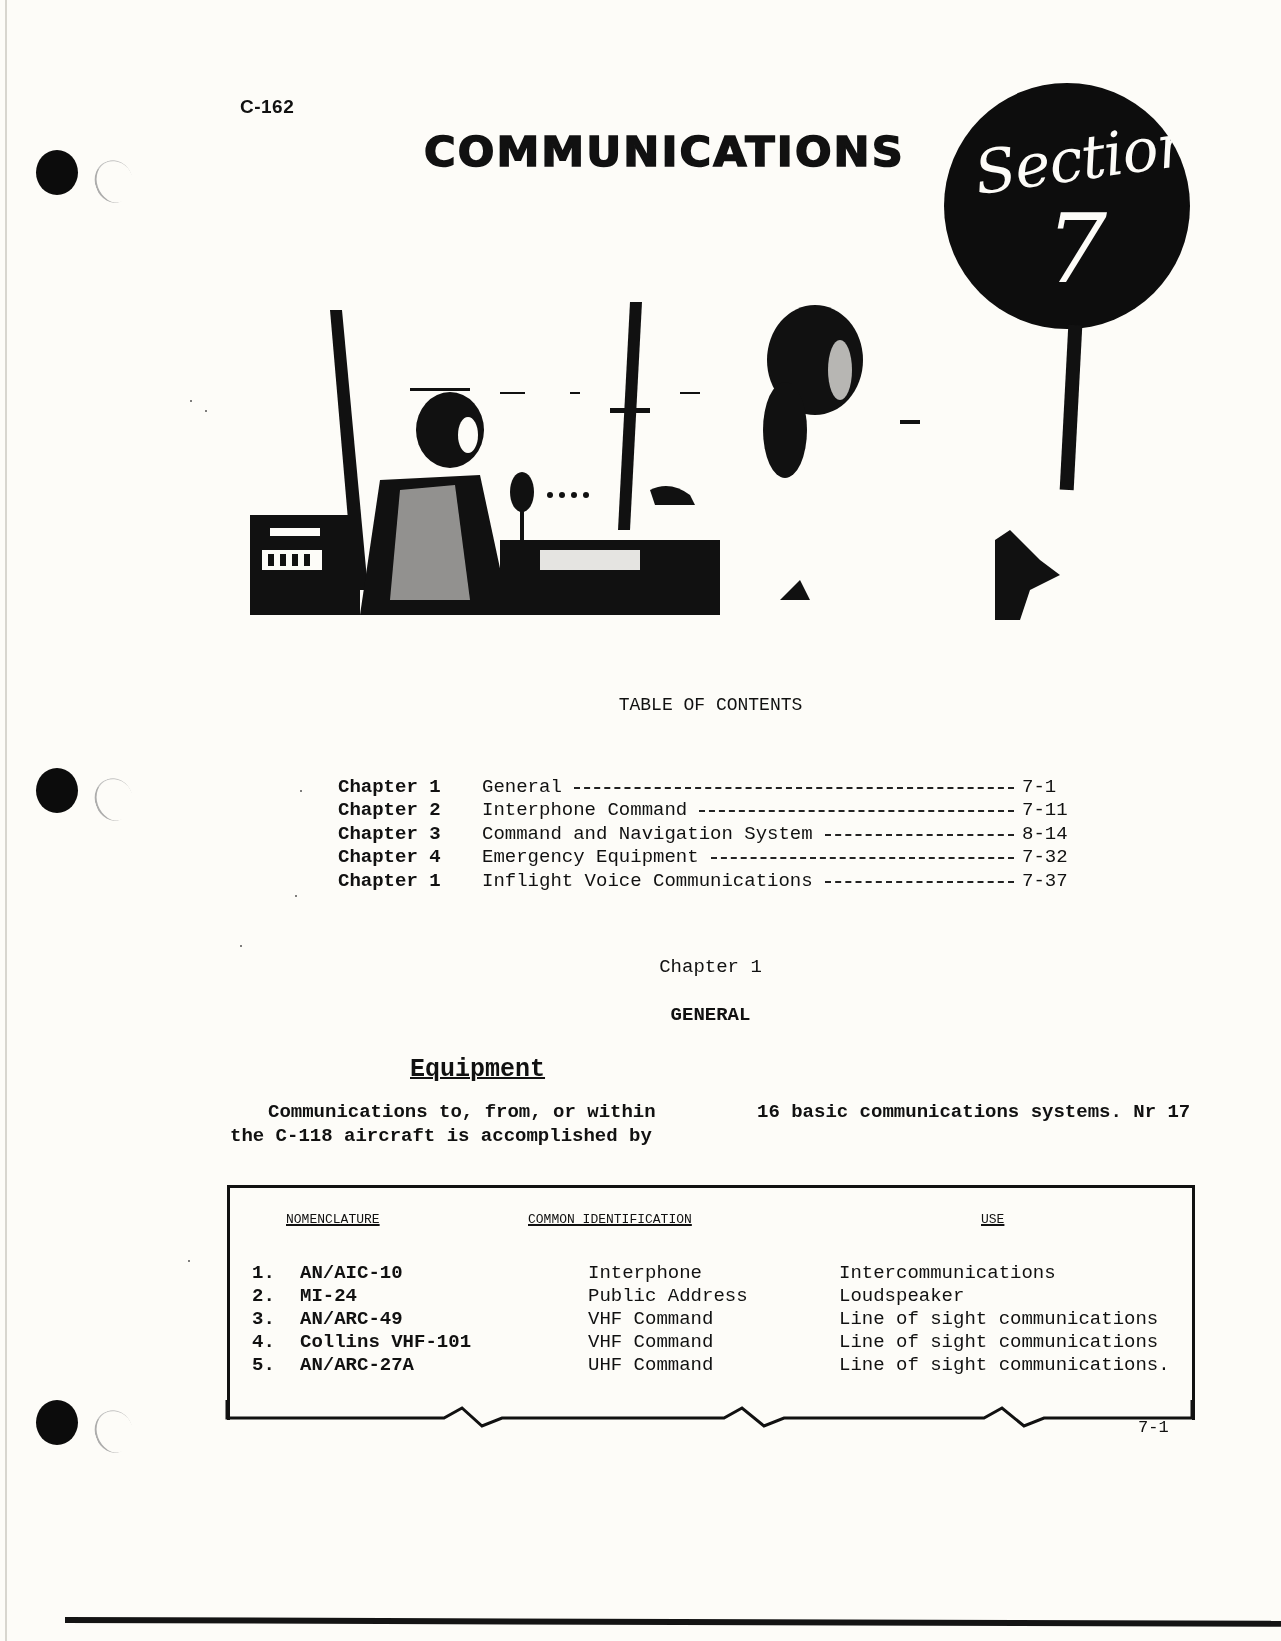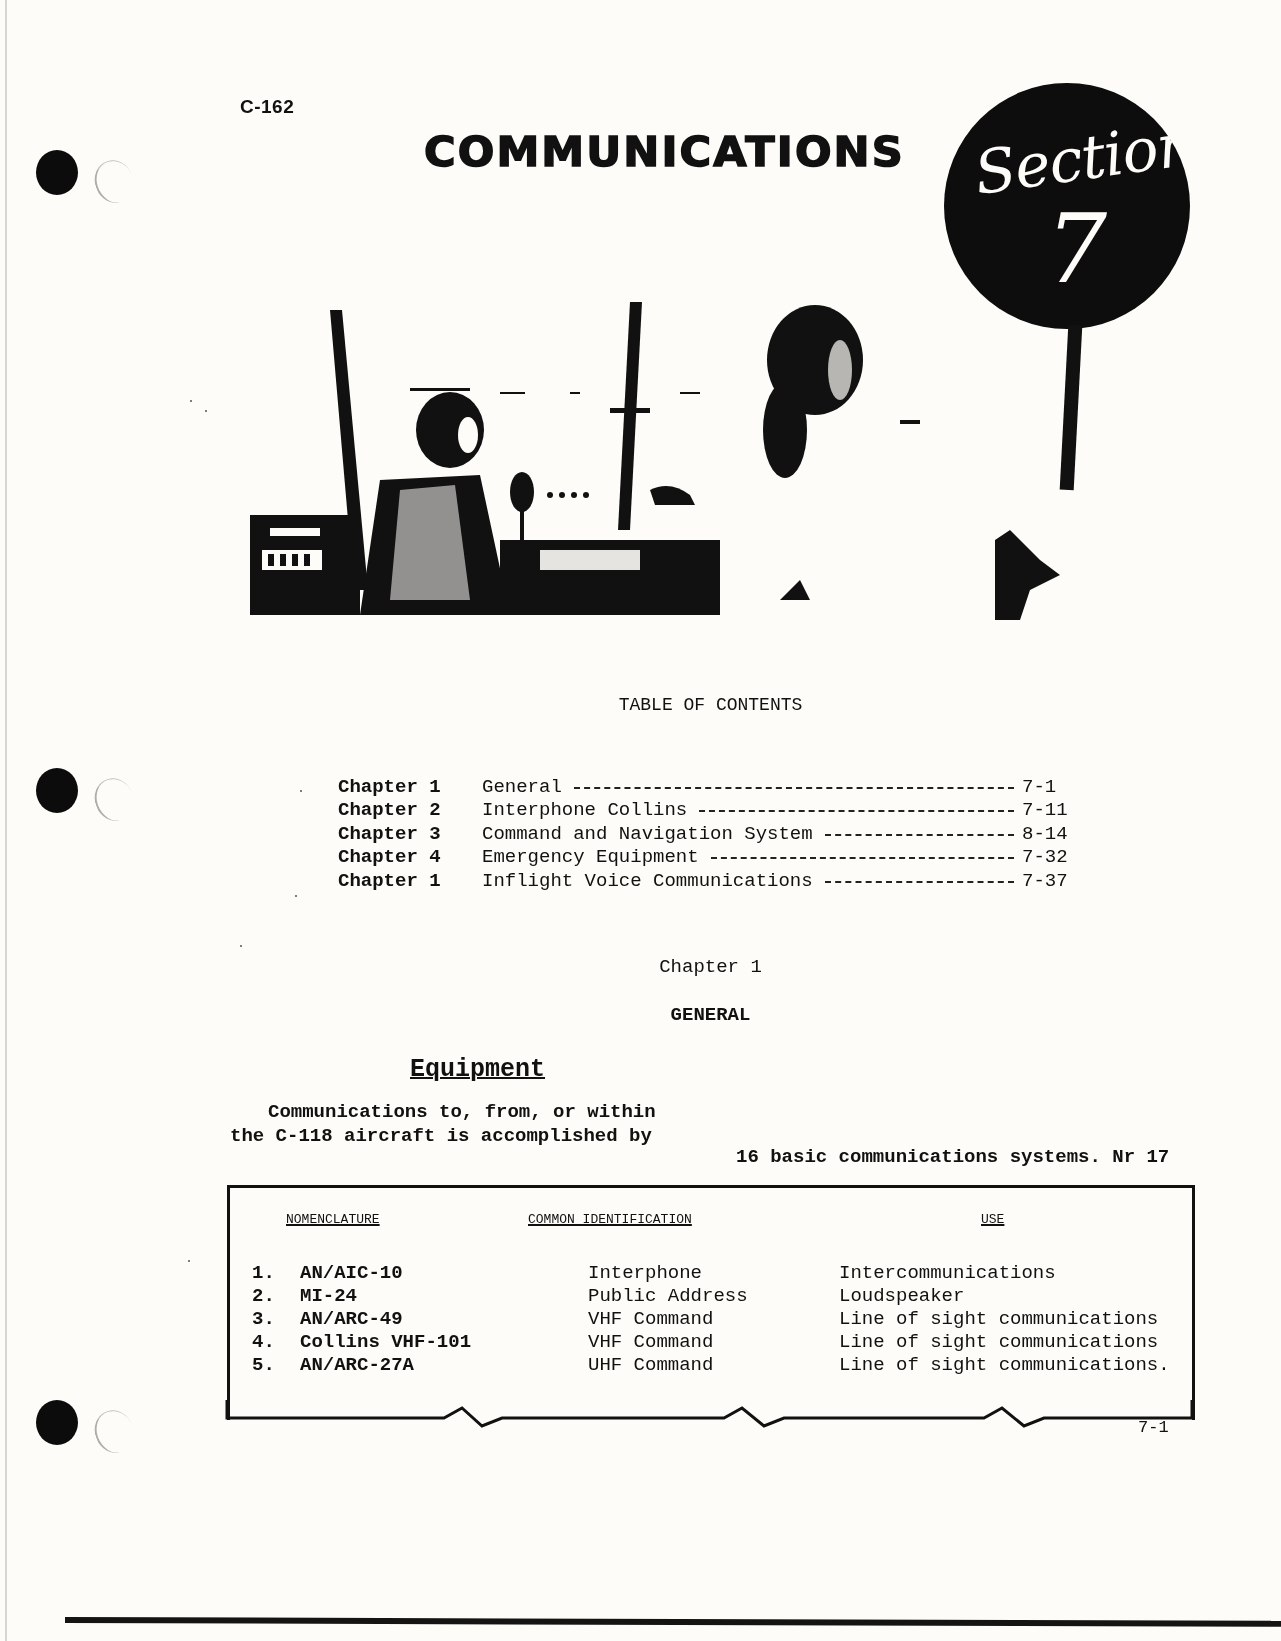--- a/index.html
+++ b/index.html
@@ -33,21 +33,21 @@
   .toc-row { display: flex; height: 23.5px; align-items: center; font-size: 19px; }
   .toc-ch { width: 144px; font-weight: bold; }
   .toc-title { width: 540px; display: flex; align-items: center; }
   .toc-title .leader { flex: 1; border-bottom: 2px dashed #222; margin: 0 8px 0 12px; height: 0; position: relative; top: 1px; }
   .toc-page { width: 60px; }
   .chapter-head { position: absolute; left: 0; width: 1281px; top: 956px; text-align: center; font-size: 19px; padding-left: 140px; box-sizing: border-box; }
   .chapter-sub { position: absolute; left: 0; width: 1281px; top: 1004px; text-align: center; font-size: 19px; font-weight: bold; padding-left: 140px; box-sizing: border-box; }
   .subhead { position: absolute; left: 410px; top: 1055px; font-size: 25px; font-weight: bold; text-decoration: underline; text-decoration-thickness: 2px; }
   .para { position: absolute; top: 1100px; font-size: 19px; font-weight: bold; line-height: 24px; white-space: pre; }
   .para-left { left: 230px; }
-  .para-right { left: 736px; margin-top: 45px; }
+  .para-right { left: 757px; }
   .equip-box { position: absolute; left: 227px; top: 1185px; width: 962px; height: 232px;
                border-top: 3px solid #111; border-left: 3px solid #111; border-right: 3px solid #111; }
   .box-bottom { position: absolute; left: 224px; top: 1400px; width: 971px; height: 30px; }
   .th { position: absolute; top: 1212px; font-size: 13px; text-decoration: underline; text-decoration-thickness: 2px; }
   .row { position: absolute; font-size: 19px; height: 23px; }
   .num { left: 252px; font-weight: bold; }
   .nom { left: 300px; font-weight: bold; }
   .cid { left: 588px; }
   .use { left: 839px; }
   .page-num { position: absolute; left: 1138px; top: 1418px; font-size: 17px; }
@@ -127,21 +127,21 @@
     <span class="toc-ch">Chapter 1</span>
     <span class="toc-title">
         <span>General</span>
         <span class="leader"></span>
       </span>
     <span class="toc-page">7-1</span>
   </div>
   <div class="toc-row">
     <span class="toc-ch">Chapter 2</span>
     <span class="toc-title">
-        <span>Interphone Collins</span>
+        <span>Interphone Command</span>
         <span class="leader"></span>
       </span>
     <span class="toc-page">7-11</span>
   </div>
   <div class="toc-row">
     <span class="toc-ch">Chapter 3</span>
     <span class="toc-title">
         <span>Command and Navigation System</span>
         <span class="leader"></span>
       </span>

